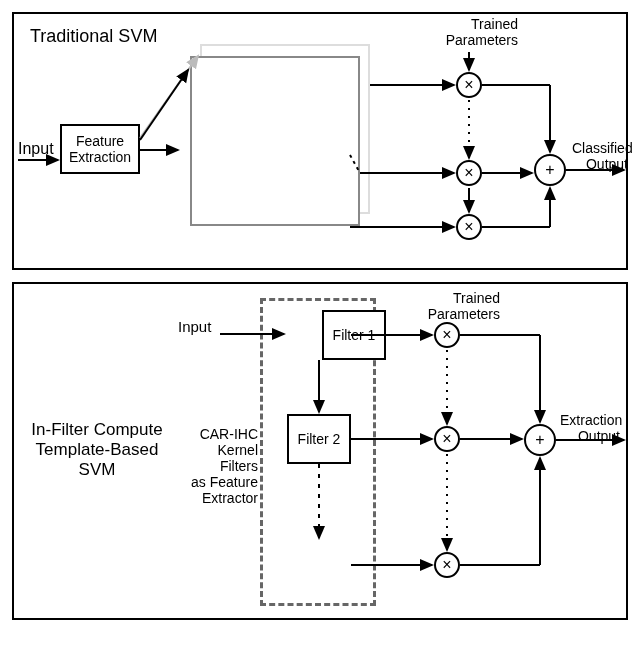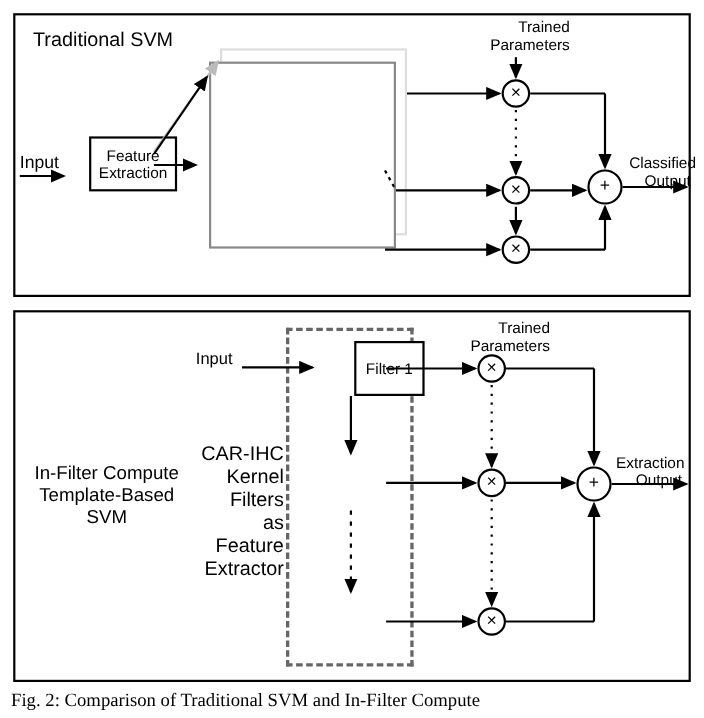--- a/index.html
+++ b/index.html
@@ -97,21 +97,21 @@
 <body>
 
 <div class="diagram">
 
   <div class="panel" style="left:12px; top:12px; width:616px; height:258px;"></div>
 
   <div class="label" style="left:30px; top:26px; font-size:18px;">Traditional SVM</div>
 
   <div class="label" style="left:18px; top:140px;">Input</div>
 
-  <div class="box" style="left:60px; top:124px; width:80px; height:50px;margin-left:21px;">
+  <div class="box" style="left:60px; top:124px; width:80px; height:50px;">
     <span style="white-space:pre-line;">Feature
 Extraction</span>
   </div>
 
   <div class="box light" style="left:200px; top:44px; width:170px; height:170px;"></div>
   <div class="box mid" style="left:190px; top:56px; width:170px; height:170px;"></div>
 
   <div class="label center" style="left:428px; top:16px; width:90px; font-size:14px; white-space:pre-line;">Trained
 Parameters</div>
 
@@ -168,22 +168,25 @@
 Template-Based
 SVM</div>
 
   <div class="label" style="left:178px; top:318px; font-size:15px;">Input</div>
 
   <div class="dashed-box" style="left:260px; top:298px; width:116px; height:308px;"></div>
 
   <div class="box" style="left:287px; top:310px; width:64px; height:50px;margin-left:35px;">
     <span>Filter 1</span>
   </div>
-
-  <div class="label center" style="left:178px; top:402px; width:80px; font-size:18px; white-space:pre-line;">CAR-IHC
+  <div class="box" style="left:287px; top:414px; width:64px; height:50px;">
+    <span>Filter 2</span>
+  </div>
+
+  <div class="label center" style="left:178px; top:426px; width:80px; font-size:14px; white-space:pre-line;">CAR-IHC
 Kernel Filters
 as Feature
 Extractor</div>
 
   <div class="label center" style="left:410px; top:290px; width:90px; font-size:14px; white-space:pre-line;">Trained
 Parameters</div>
 
   <div class="circle" style="left:434px; top:322px;">×</div>
   <div class="circle" style="left:434px; top:426px;">×</div>
   <div class="circle" style="left:434px; top:552px;">×</div>
@@ -210,14 +213,13 @@
 
     <line x1="460" y1="335" x2="540" y2="335" stroke="#000" stroke-width="2"></line>
     <line x1="540" y1="335" x2="540" y2="422" stroke="#000" stroke-width="2" marker-end="url(#ah)"></line>
     <line x1="460" y1="439" x2="522" y2="439" stroke="#000" stroke-width="2" marker-end="url(#ah)"></line>
     <line x1="460" y1="565" x2="540" y2="565" stroke="#000" stroke-width="2"></line>
     <line x1="540" y1="565" x2="540" y2="458" stroke="#000" stroke-width="2" marker-end="url(#ah)"></line>
 
     <line x1="556" y1="440" x2="624" y2="440" stroke="#000" stroke-width="2" marker-end="url(#ah)"></line>
   </svg>
 
-  <div class="caption">Fig. 2: Comparison of Traditional SVM and In-Filter Compute</div>
 </div>
 
 </body></html>

